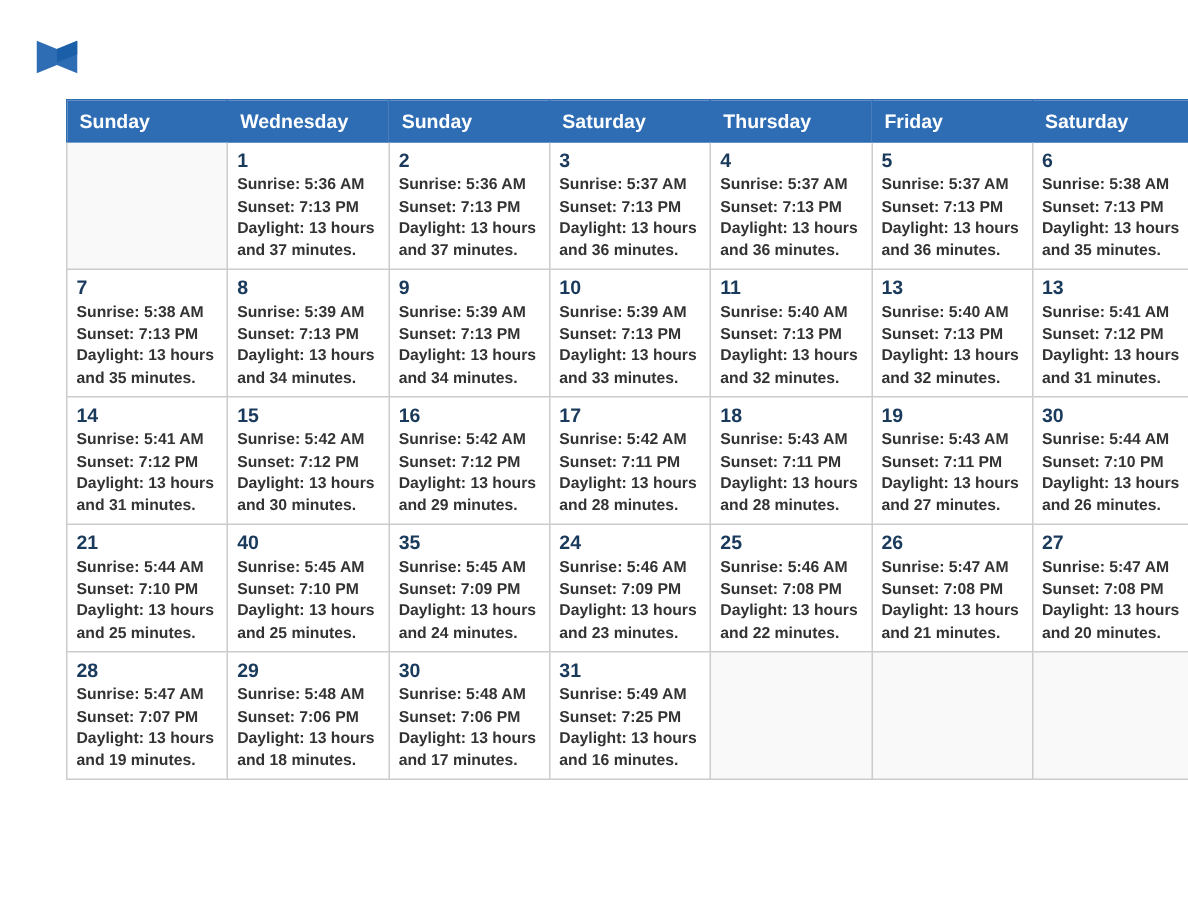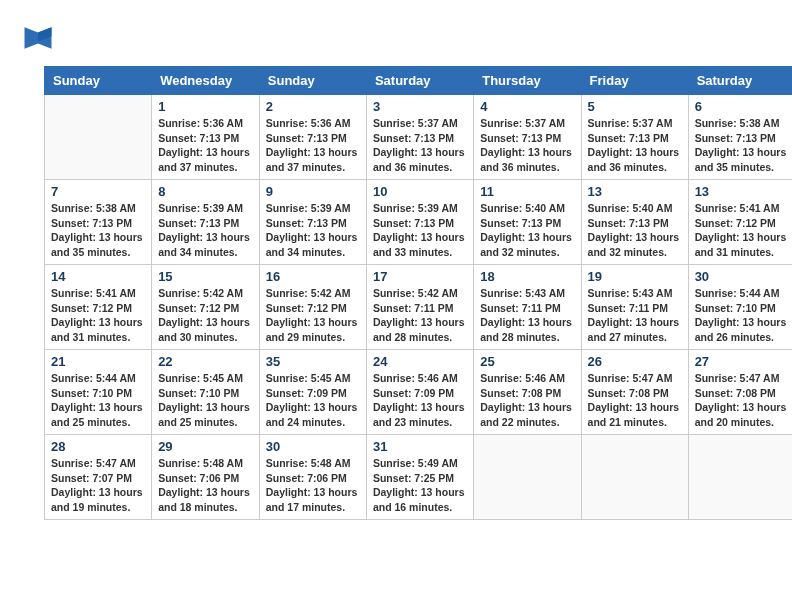--- a/index.html
+++ b/index.html
@@ -263,21 +263,21 @@
         </tr>
         <tr>
           <td>
             <div class="day-number">21</div>
             <div class="day-info" style="white-space: pre-line;">Sunrise: 5:44 AM
 Sunset: 7:10 PM
 Daylight: 13 hours
 and 25 minutes.</div>
           </td>
           <td>
-            <div class="day-number">22</div>
+            <div class="day-number">40</div>
             <div class="day-info" style="white-space: pre-line;">Sunrise: 5:45 AM
 Sunset: 7:10 PM
 Daylight: 13 hours
 and 25 minutes.</div>
           </td>
           <td>
             <div class="day-number">35</div>
             <div class="day-info" style="white-space: pre-line;">Sunrise: 5:45 AM
 Sunset: 7:09 PM
 Daylight: 13 hours

